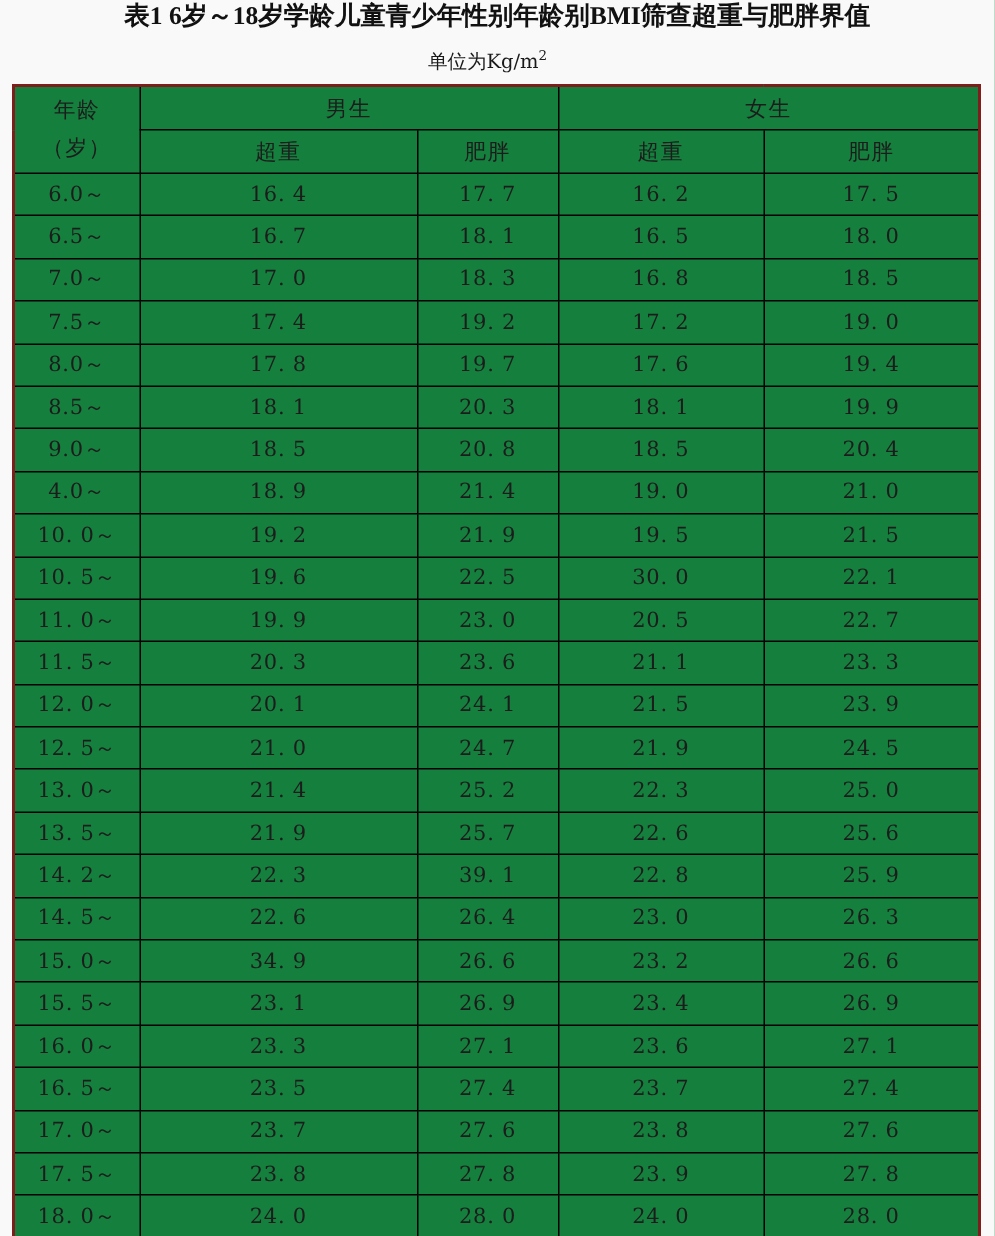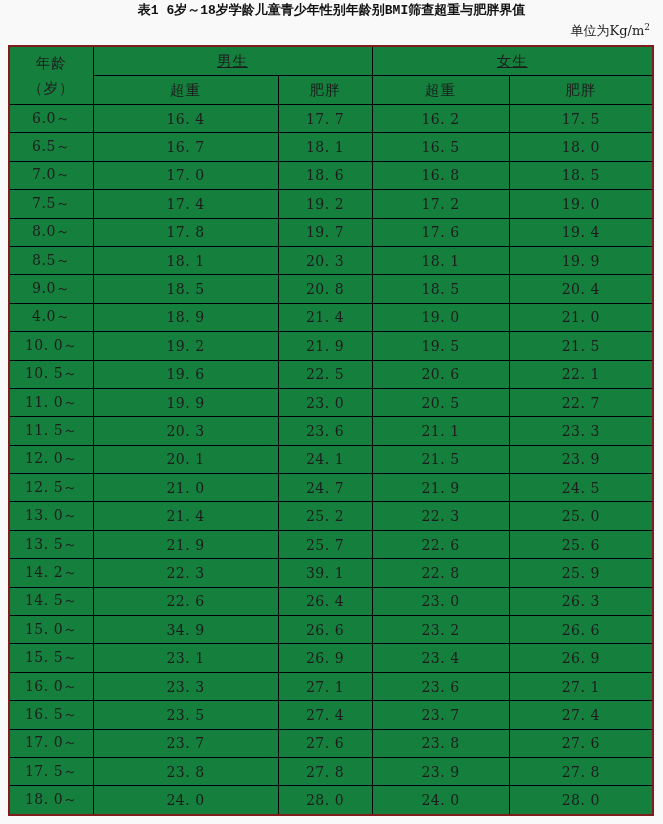--- a/index.html
+++ b/index.html
@@ -16,35 +16,35 @@
     position: relative;
   }
   .page {
     position: relative;
     width: 663px;
     height: 824px;
     box-sizing: border-box;
   }
   .doc-title {
     text-align: center;
-    font-family: Liberation Mono, monospace;
+    font-family: Liberation Serif, serif;
     font-weight: bold;
-    font-size: 13px;
+    font-size: 17px;
     letter-spacing: 0px;
     line-height: 20px;
     padding-top: 1px;
     color: #111;
     white-space: nowrap;
   }
   .unit-line {
-    text-align: right;
+    text-align: center;
     font-size: 13px;
     line-height: 18px;
     padding-right: 13px;
-    margin-top: 1px;
+    margin-top: 12px;
     color: #1a1a1a;
     font-family: "DejaVu Serif", "Liberation Serif", serif;
   }
   .unit-line sup {
     font-size: 9px;
     vertical-align: super;
     line-height: 0;
   }
   .table-wrap {
     margin-top: 5px;
@@ -73,21 +73,21 @@
     font-size: 14.5px;
     letter-spacing: 1px;
   }
   .hdr-age {
     height: 56px;
     line-height: 25px;
   }
   .hdr-age .l1, .hdr-age .l2 {
     display: block;
   }
-  .hdr-group { height: 28px; text-decoration: underline; }
+  .hdr-group { height: 28px; }
   .hdr-sub { height: 28px; }
   td.age-cell {
     height: 27.4px;
     letter-spacing: 0.4px;
   }
   td.val-cell {
     height: 27.4px;
     letter-spacing: 1.2px;
   }
   col.c-age { width: 84px; }
@@ -141,21 +141,21 @@
           <tr>
             <td class="age-cell">6.5～</td>
             <td class="val-cell">16. 7</td>
             <td class="val-cell">18. 1</td>
             <td class="val-cell">16. 5</td>
             <td class="val-cell">18. 0</td>
           </tr>
           <tr>
             <td class="age-cell">7.0～</td>
             <td class="val-cell">17. 0</td>
-            <td class="val-cell">18. 6</td>
+            <td class="val-cell">18. 3</td>
             <td class="val-cell">16. 8</td>
             <td class="val-cell">18. 5</td>
           </tr>
           <tr>
             <td class="age-cell">7.5～</td>
             <td class="val-cell">17. 4</td>
             <td class="val-cell">19. 2</td>
             <td class="val-cell">17. 2</td>
             <td class="val-cell">19. 0</td>
           </tr>
@@ -191,21 +191,21 @@
             <td class="age-cell">10. 0～</td>
             <td class="val-cell">19. 2</td>
             <td class="val-cell">21. 9</td>
             <td class="val-cell">19. 5</td>
             <td class="val-cell">21. 5</td>
           </tr>
           <tr>
             <td class="age-cell">10. 5～</td>
             <td class="val-cell">19. 6</td>
             <td class="val-cell">22. 5</td>
-            <td class="val-cell">20. 6</td>
+            <td class="val-cell">30. 0</td>
             <td class="val-cell">22. 1</td>
           </tr>
           <tr>
             <td class="age-cell">11. 0～</td>
             <td class="val-cell">19. 9</td>
             <td class="val-cell">23. 0</td>
             <td class="val-cell">20. 5</td>
             <td class="val-cell">22. 7</td>
           </tr>
           <tr>

